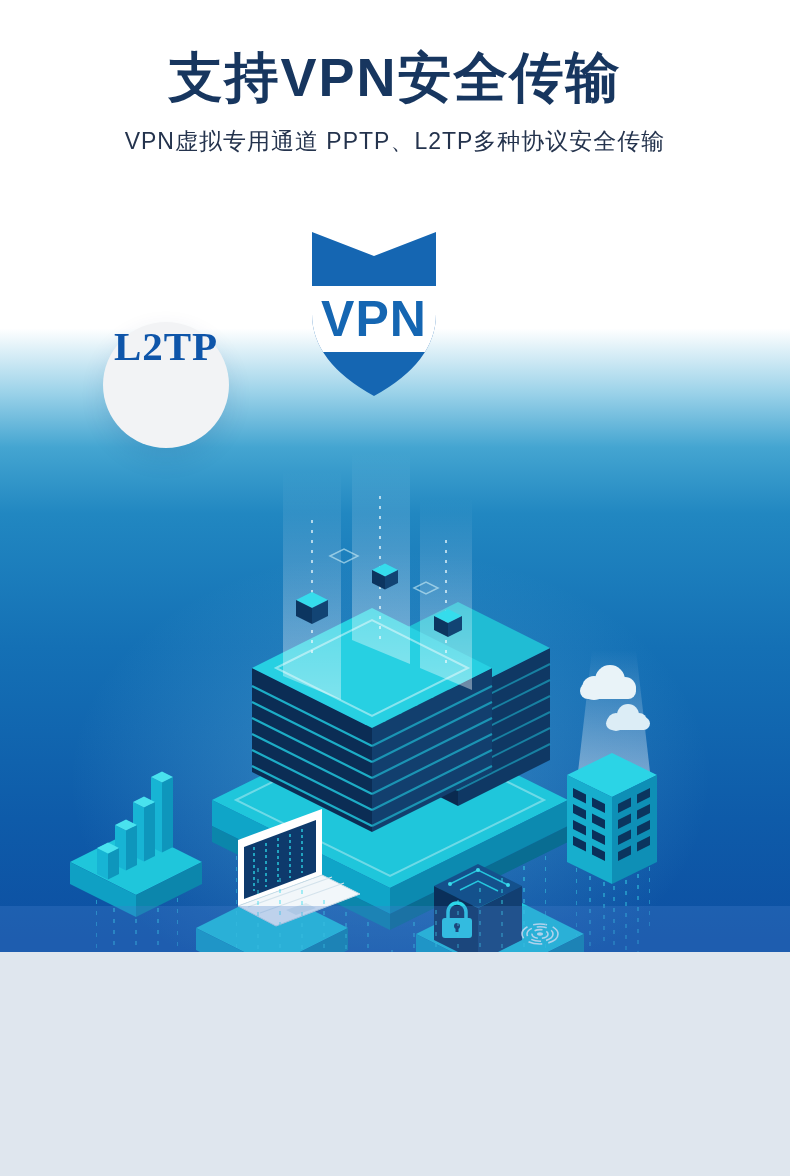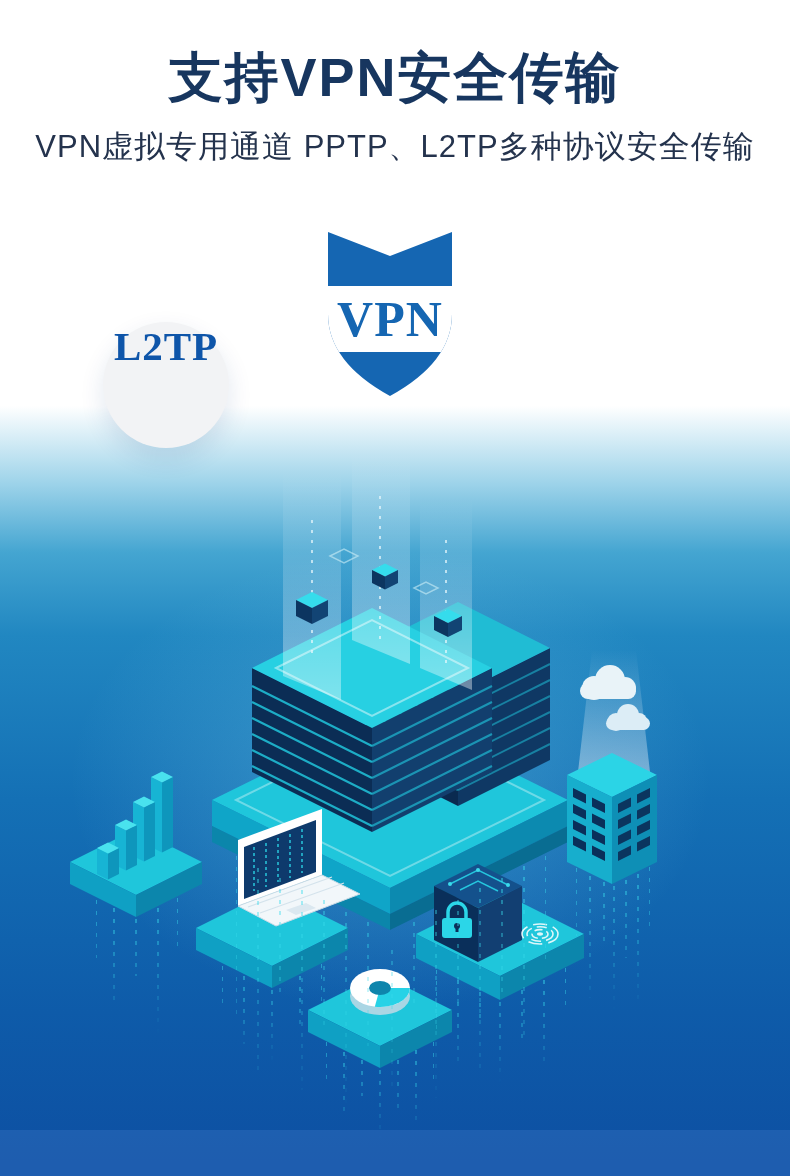--- a/index.html
+++ b/index.html
@@ -1,33 +1,33 @@
 <!DOCTYPE html>
 <html><head>
 <meta charset="utf-8">
 <style>
   html,body{margin:0;padding:0;background:#dfe6ee;}
   .page{
-    position:relative;width:790px;height:1176px;margin:0 auto;overflow:hidden;
+    position:relative;width:790px;height:952px;margin:0 auto;overflow:hidden;
     font-family:"Liberation Sans","DejaVu Sans",sans-serif;
     background:linear-gradient(180deg,
       #ffffff 0%, #ffffff 34.5%,
       #9fd4ea 41%, #44a5d1 47%, #2187c1 54%,
       #1470b5 68%, #0e5ba9 86%, #0d4fa2 100%);
   }
   .hero-text{position:absolute;top:0;left:0;width:100%;text-align:center;}
   .title{
     margin:46px 0 0 0;font-size:54px;font-weight:700;letter-spacing:2px;
     color:#17365f;line-height:1.15;
   }
   .subtitle{
-    margin:20px 0 0 0;font-size:31px;font-weight:400;letter-spacing:1px;
+    margin:20px 0 0 0;font-size:23px;font-weight:400;letter-spacing:1px;
     color:#24334d;line-height:1.2;
   }
-  .shield{position:absolute;left:320px;top:222px;width:140px;height:180px;font-family:Liberation Serif, serif;}
+  .shield{position:absolute;left:304px;top:222px;width:140px;height:180px;}
   .shield svg{display:block;width:140px;height:180px;}
   .shield-label{
     position:absolute;left:0;right:0;top:64px;height:66px;line-height:66px;
     text-align:center;font-size:50px;font-weight:700;color:#1566b2;letter-spacing:1px;
   }
   .badge{
     position:absolute;width:126px;height:126px;border-radius:50%;
     background:#f2f3f5;box-shadow:0 10px 24px rgba(20,60,120,.12);
     display:flex;justify-content:center;
     font-size:41px;font-weight:700;color:#0e55a9;letter-spacing:1px;font-family:Liberation Serif, serif;

